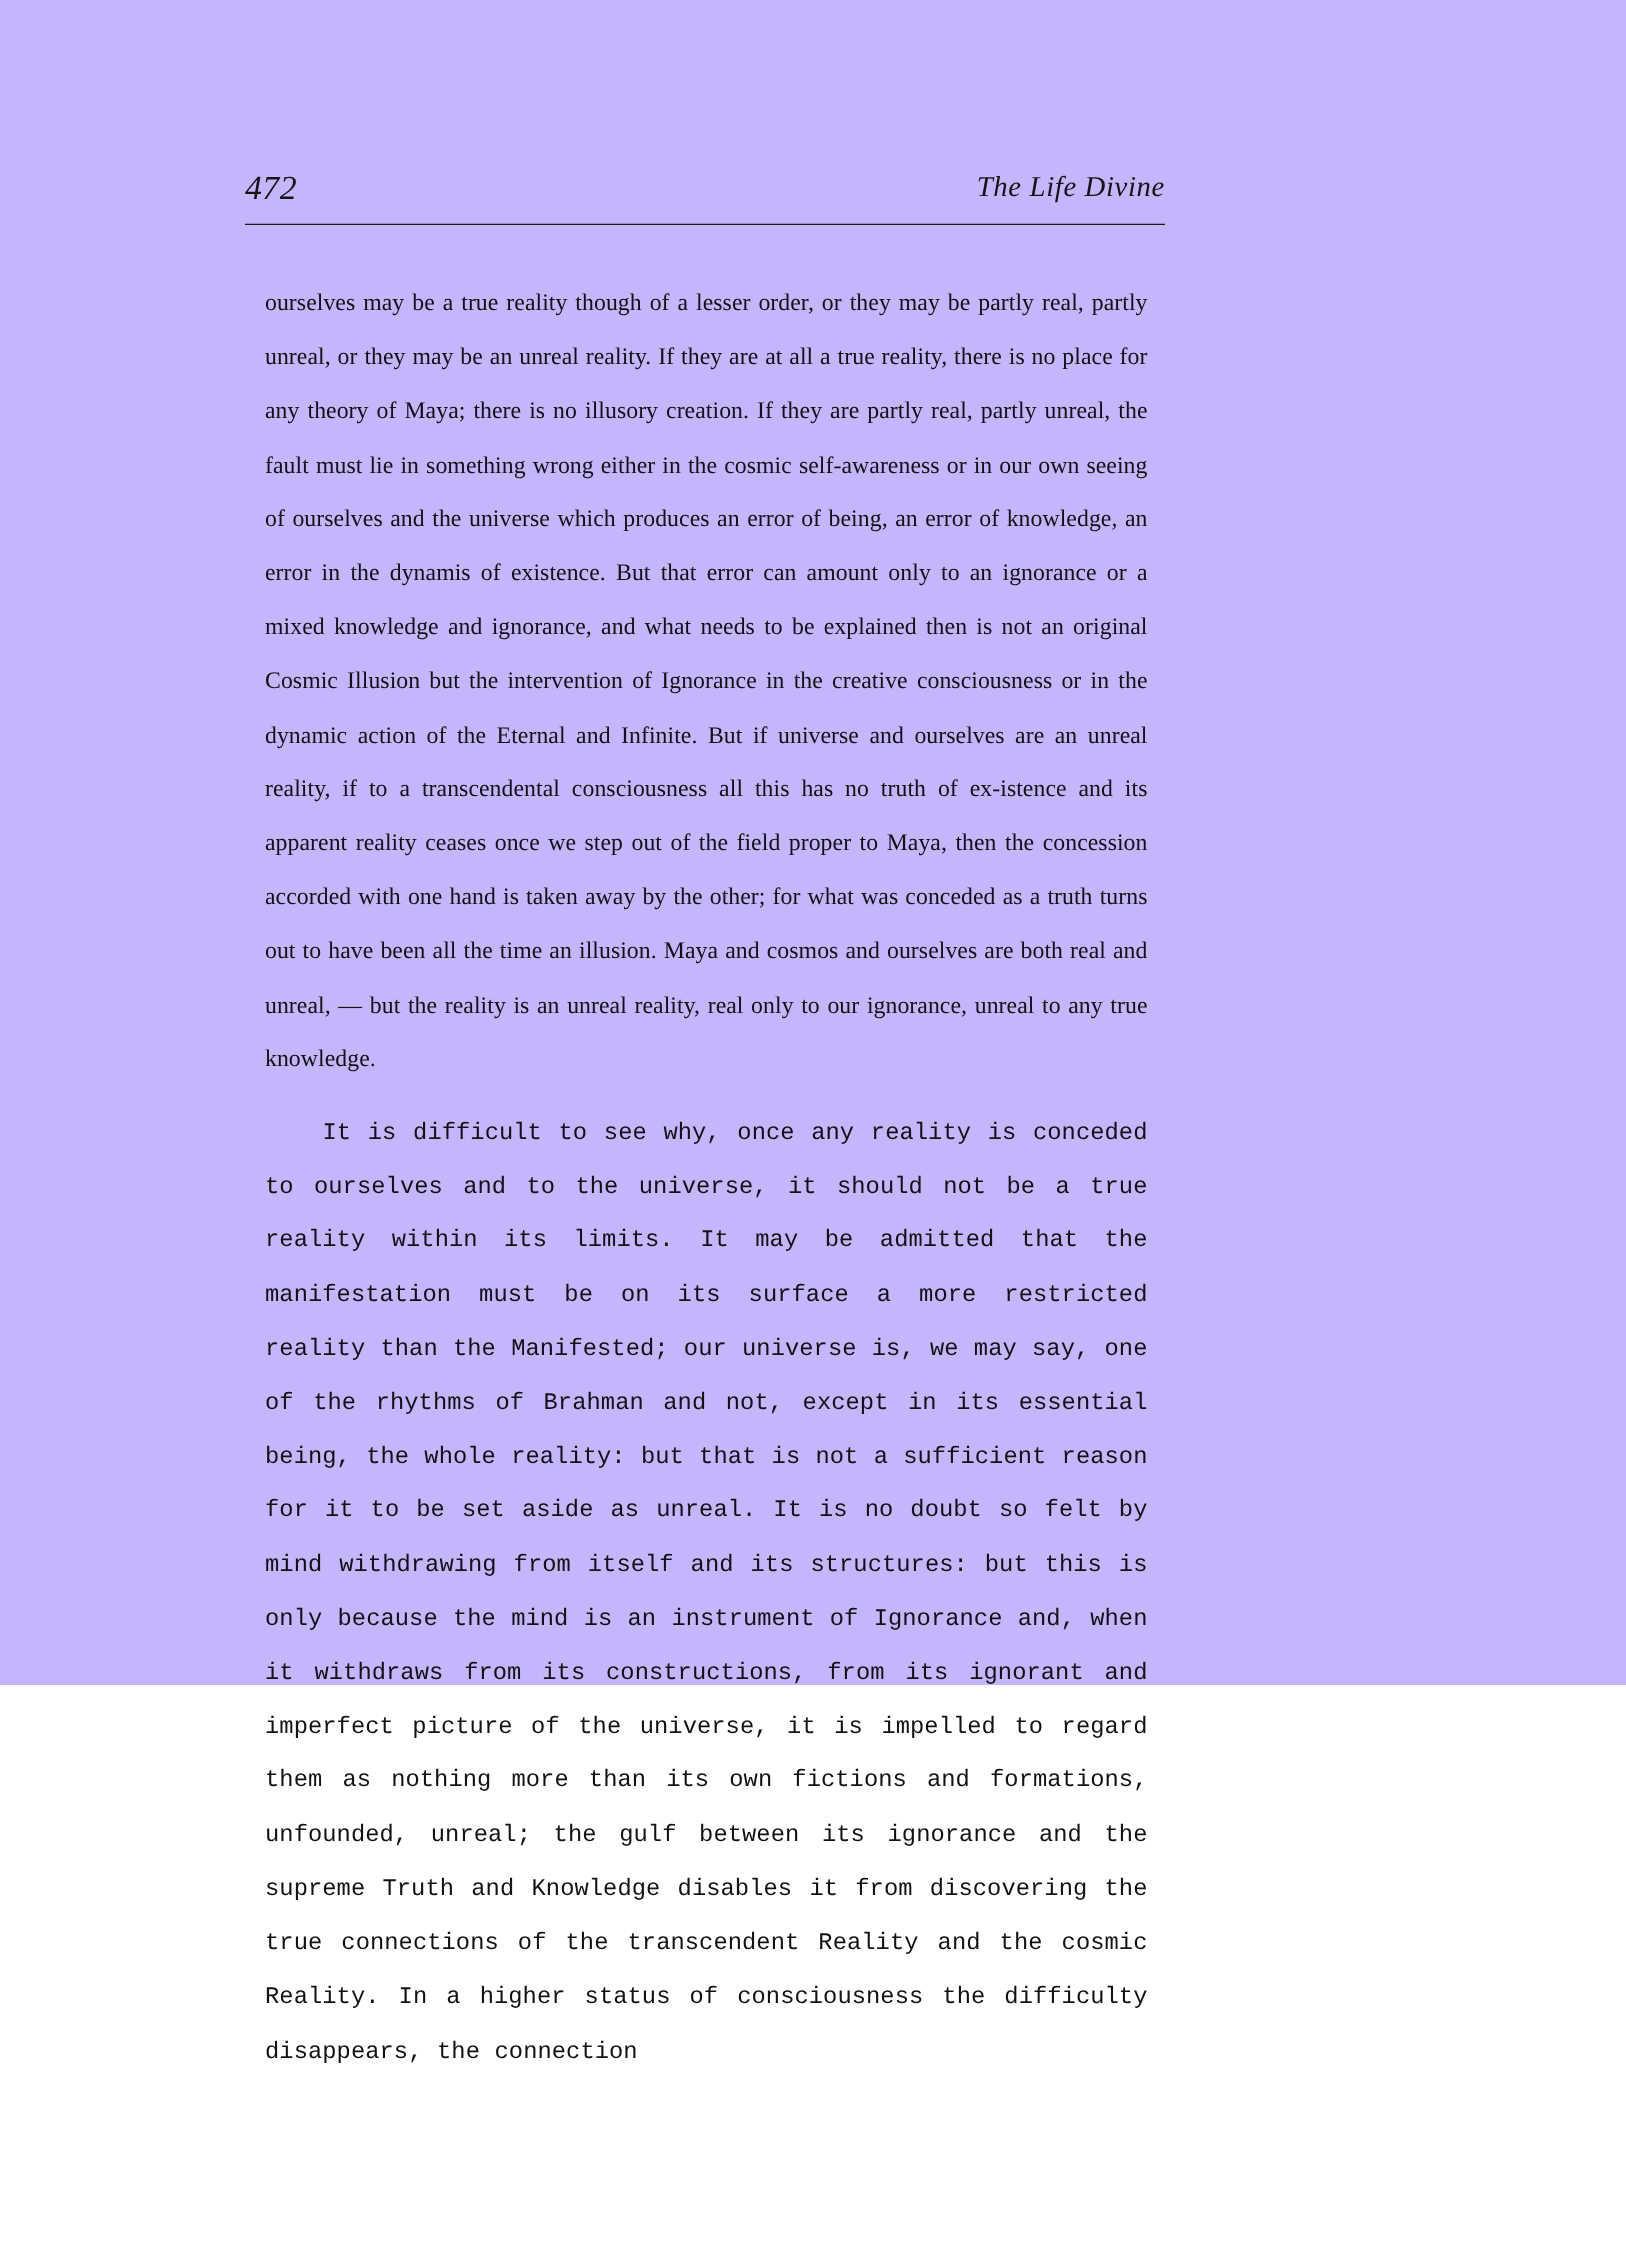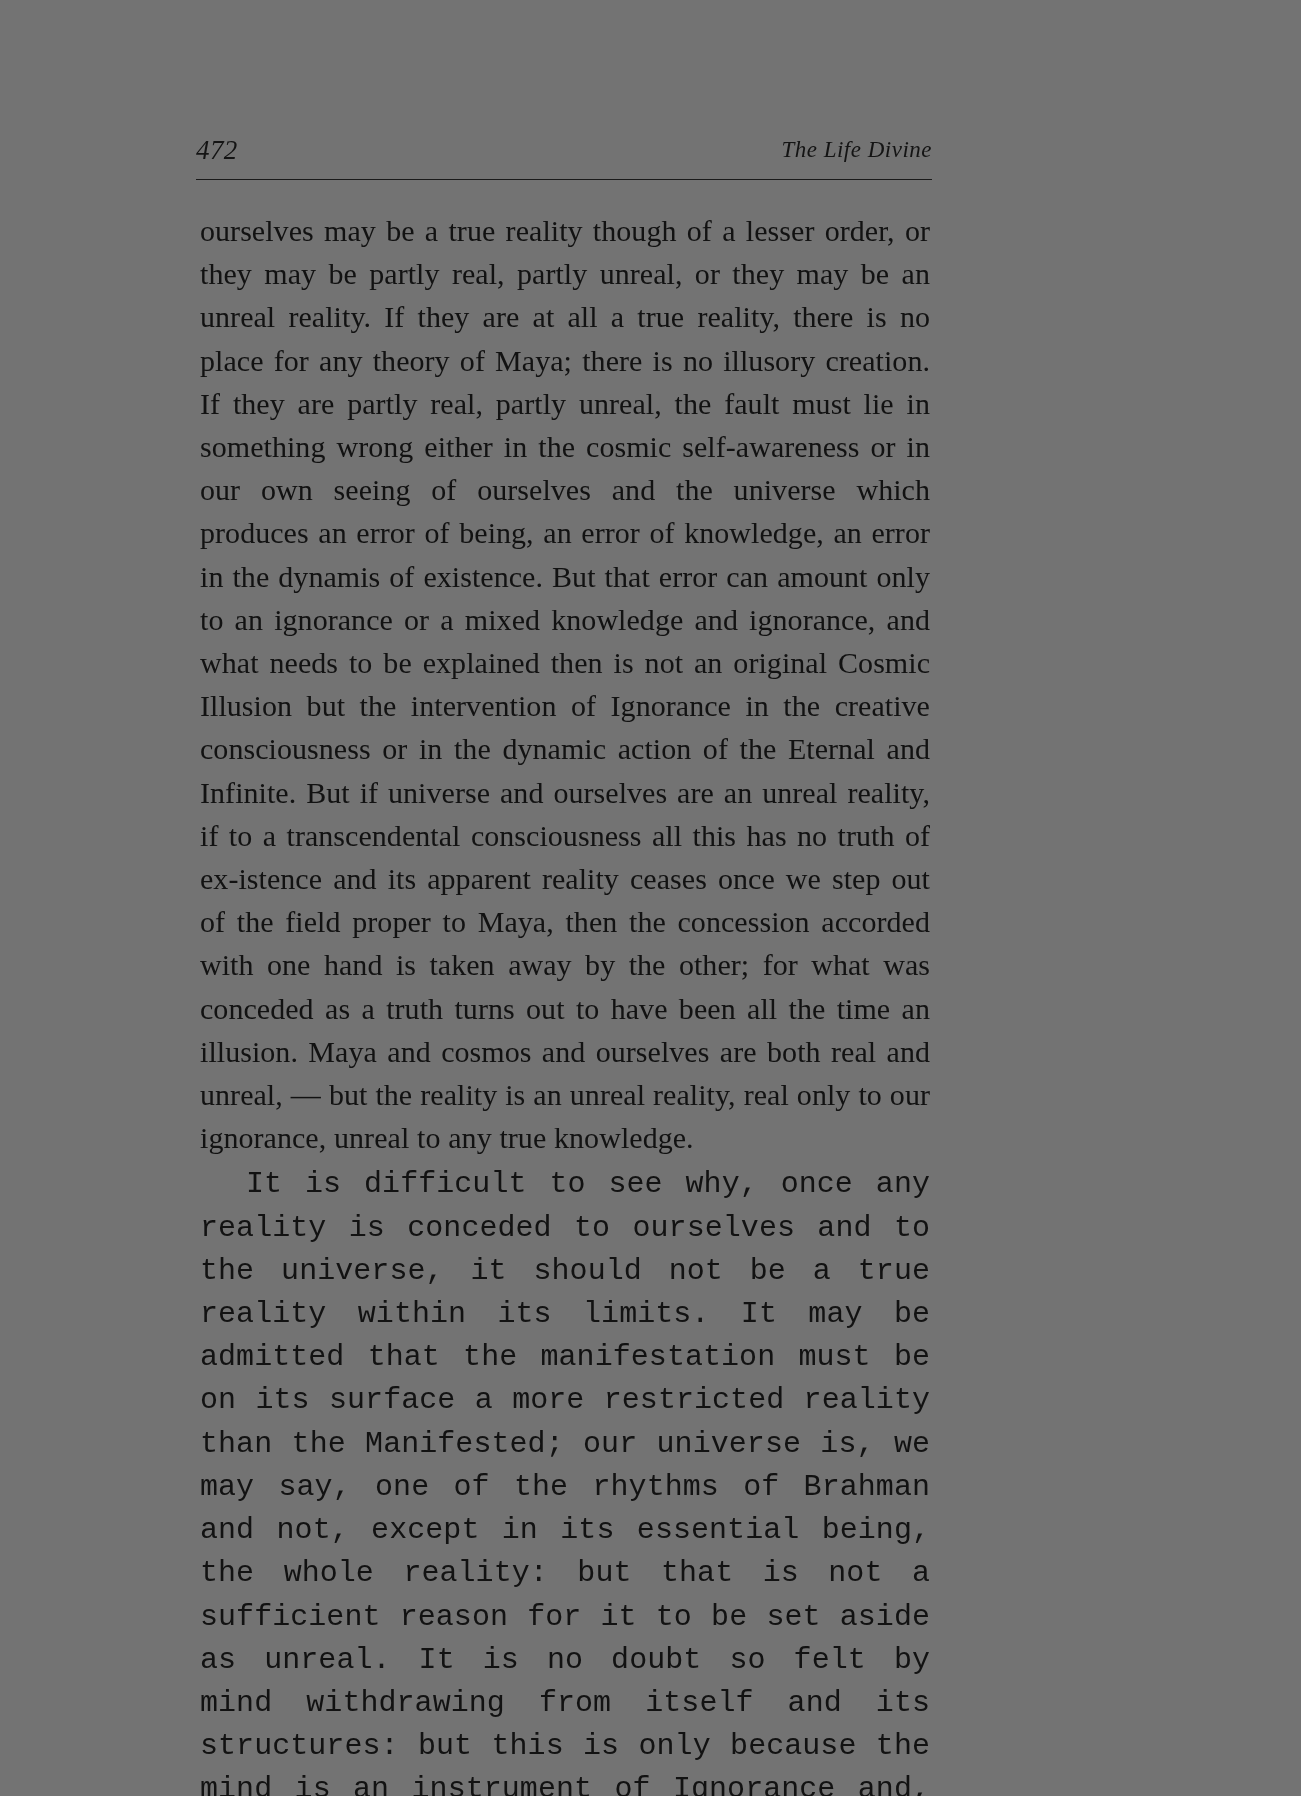--- a/index.html
+++ b/index.html
@@ -11,22 +11,22 @@
     width: 1301px;
     height: 1796px;
     font-family: "Liberation Serif", "DejaVu Serif", serif;
     color: #111111;
     -webkit-font-smoothing: antialiased;
   }
 
   .page {
     position: relative;
     width: 1301px;
-    height: 1796px;
-    background: #737373;
+    height: 1348px;
+    background: #c4b5fd;
     box-sizing: border-box;
   }
 
   
   .running-head {
     position: absolute;
     left: 196px;
     top: 128px;
     width: 736px;
     height: 44px;
@@ -63,22 +63,22 @@
   }
 
   
   .body-column {
     position: absolute;
     left: 196px;
     top: 205px;
     width: 738px;
   }
   .para {
-    margin: 4px;
-    font-size: 30px;
+    margin: 16px;
+    font-size: 19px;
     line-height: 43.2px;
     text-align: justify;
     text-align-last: left;
     letter-spacing: 0.05px;
     word-spacing: 0.2px;
     color: #121212;
     hyphens: none;
     -webkit-hyphens: none;
   }
   .para.indent {

